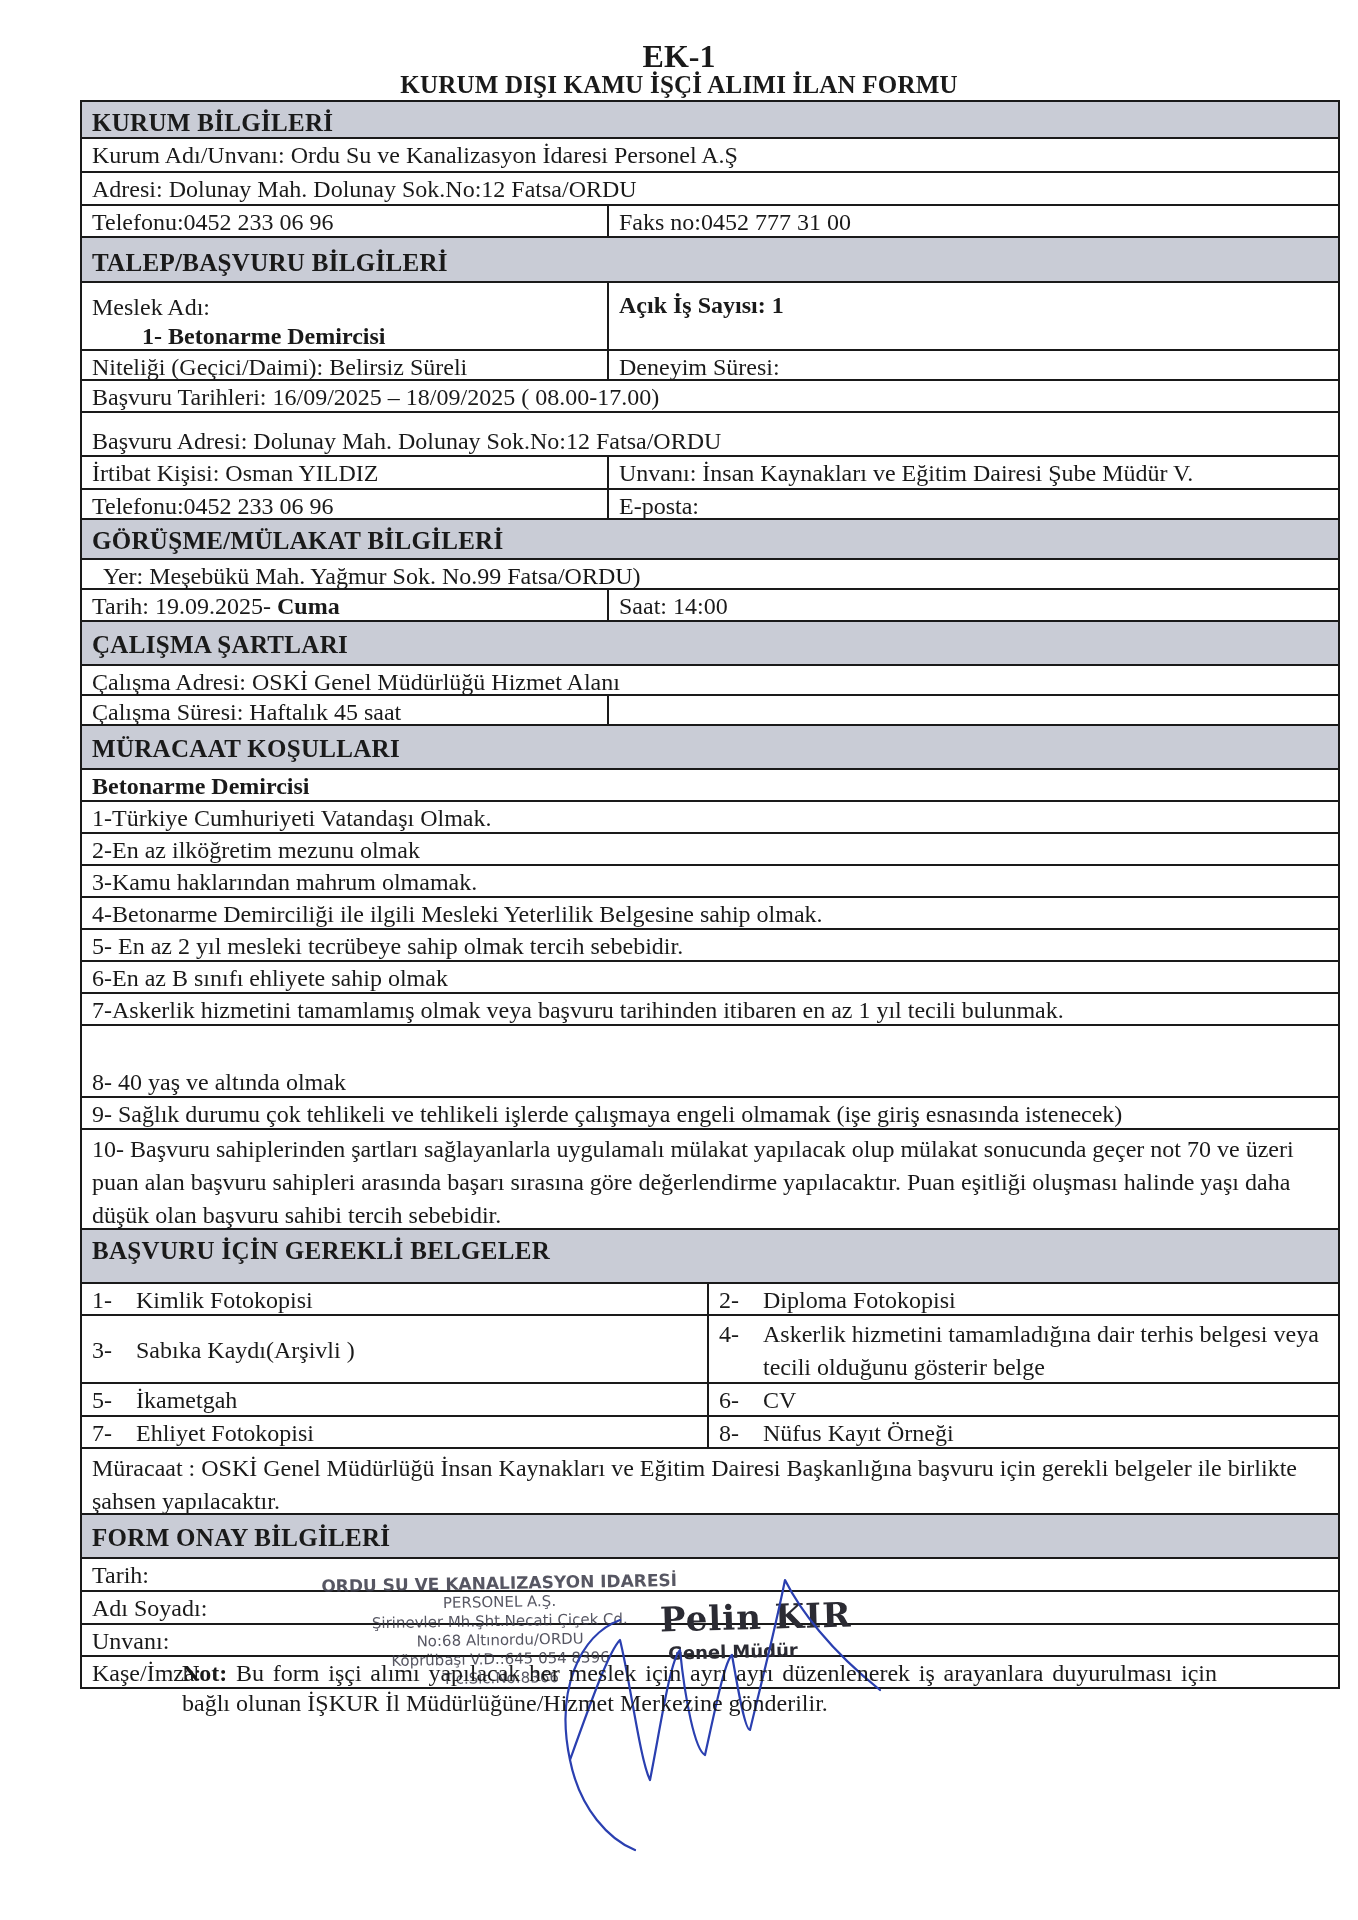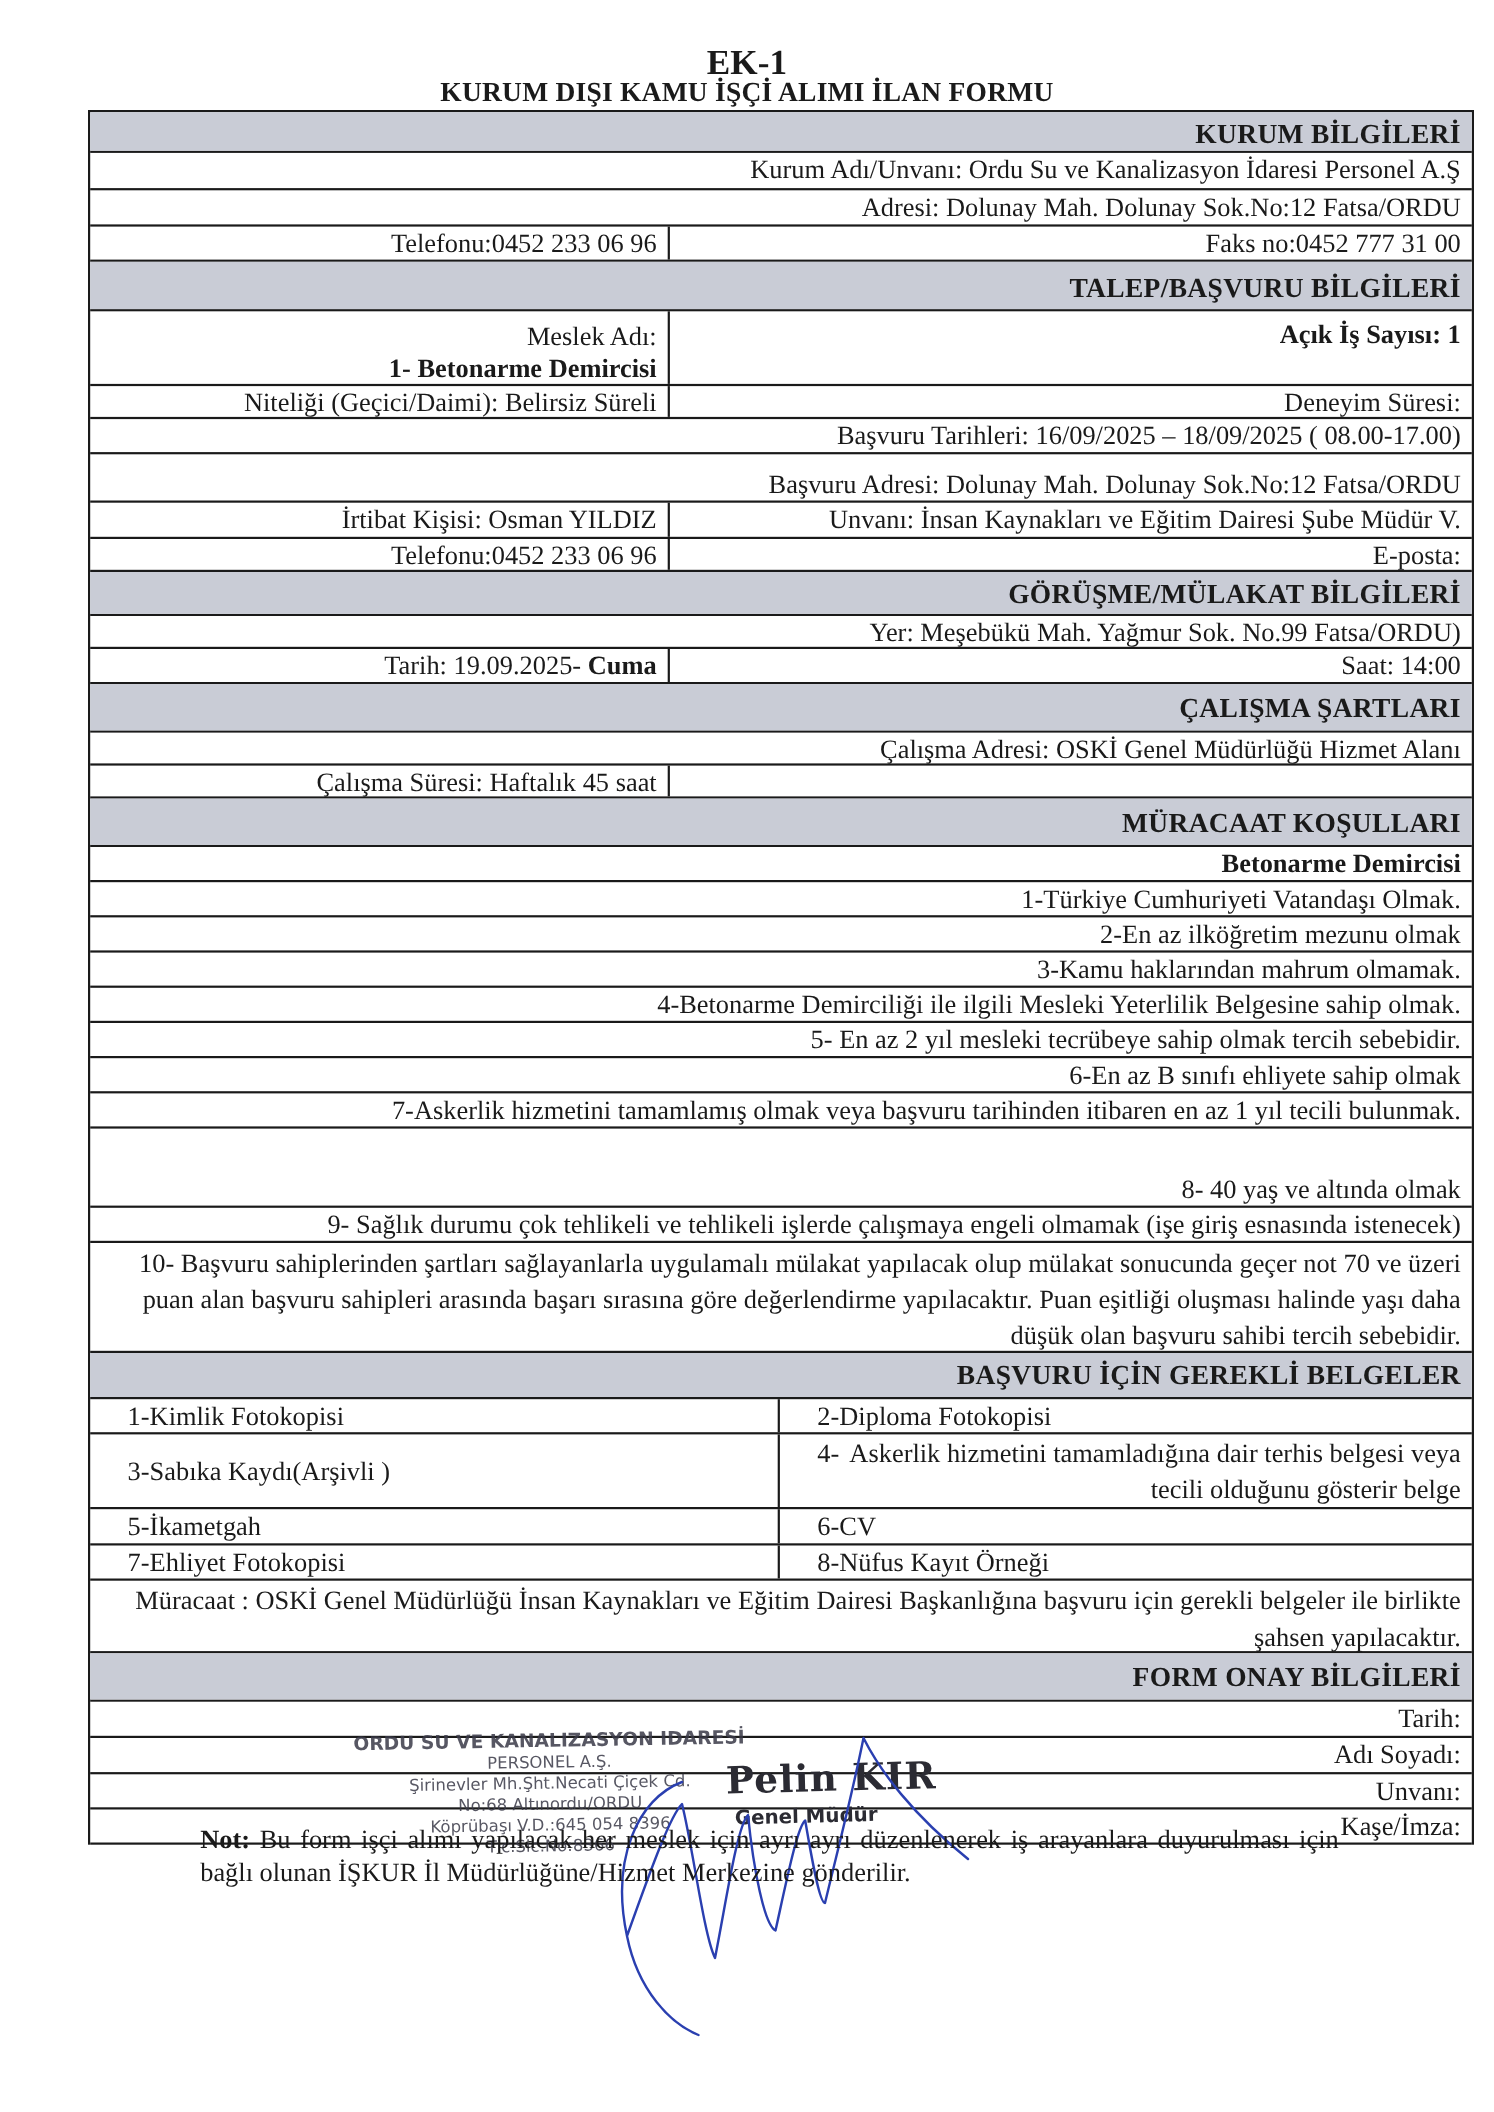--- a/index.html
+++ b/index.html
@@ -5,21 +5,21 @@
   html, body { margin:0; padding:0; background:#ffffff; }
   body { width:1358px; height:1920px; position:relative; overflow:hidden;
          font-family:"Liberation Serif","DejaVu Serif",serif; color:#1a1a1a; }
   .title-block { position:absolute; left:0; width:1358px; top:42px; text-align:center; }
   .title-ek { font-size:32px; font-weight:bold; line-height:28px; }
   .title-main { font-size:25px; font-weight:bold; line-height:30px; letter-spacing:0.2px; }
 
   .form { position:absolute; left:80px; top:100px; width:1256px;
           border:2px solid #1a1a1a; border-bottom:none; border-right:2px solid #1a1a1a; }
   .row { display:flex; border-bottom:2px solid #1a1a1a; box-sizing:border-box; }
-  .cell { box-sizing:border-box; padding:2px 10px 0 10px; font-size:24px; line-height:29px;text-align:right; }
+  .cell { box-sizing:border-box; padding:2px 10px 0 10px; font-size:24px; line-height:29px; }
   .cell.split { border-right:2px solid #1a1a1a; }
   .section { background:#c9ccd6; font-weight:bold; font-size:25px; letter-spacing:0.3px;
              padding:6px 10px 4px 10px; line-height:30px; }
   .bold { font-weight:bold; }
   .indent { padding-left:50px; display:block; }
   .w-left { width:527px; }
   .w-right { flex:1; }
   .w-left-doc { width:627px; }
   .num { display:inline-block; width:44px; }
   .docrow .cell { display:flex; align-items:center; }
@@ -149,21 +149,21 @@
   <div class="row" style="height:32px;margin-top:40px;">
       <div class="cell w-right">8- 40 yaş ve altında olmak</div>
     </div>
   <div class="row" style="height:32px;">
       <div class="cell w-right">9- Sağlık durumu çok tehlikeli ve tehlikeli işlerde çalışmaya engeli olmamak (işe giriş esnasında istenecek)</div>
     </div>
   <div class="row" style="height:100px;">
       <div class="cell w-right multi">10- Başvuru sahiplerinden şartları sağlayanlarla uygulamalı mülakat yapılacak olup mülakat sonucunda geçer not 70 ve üzeri puan alan başvuru sahipleri arasında başarı sırasına göre değerlendirme yapılacaktır. Puan eşitliği oluşması halinde yaşı daha düşük olan başvuru sahibi tercih sebebidir.</div>
     </div>
 
-  <div class="row" style="height:42px;">
+  <div class="row" style="height:54px;">
     <div class="cell section w-right" style="padding-top:6px;">BAŞVURU İÇİN GEREKLİ BELGELER</div>
   </div>
   <div class="row docrow" style="height:32px;">
     <div class="cell split w-left-doc">
         <span class="num">1-</span>
         <span>Kimlik Fotokopisi</span>
       </div>
     <div class="cell w-right">
         <span class="num">2-</span>
         <span>Diploma Fotokopisi</span>

